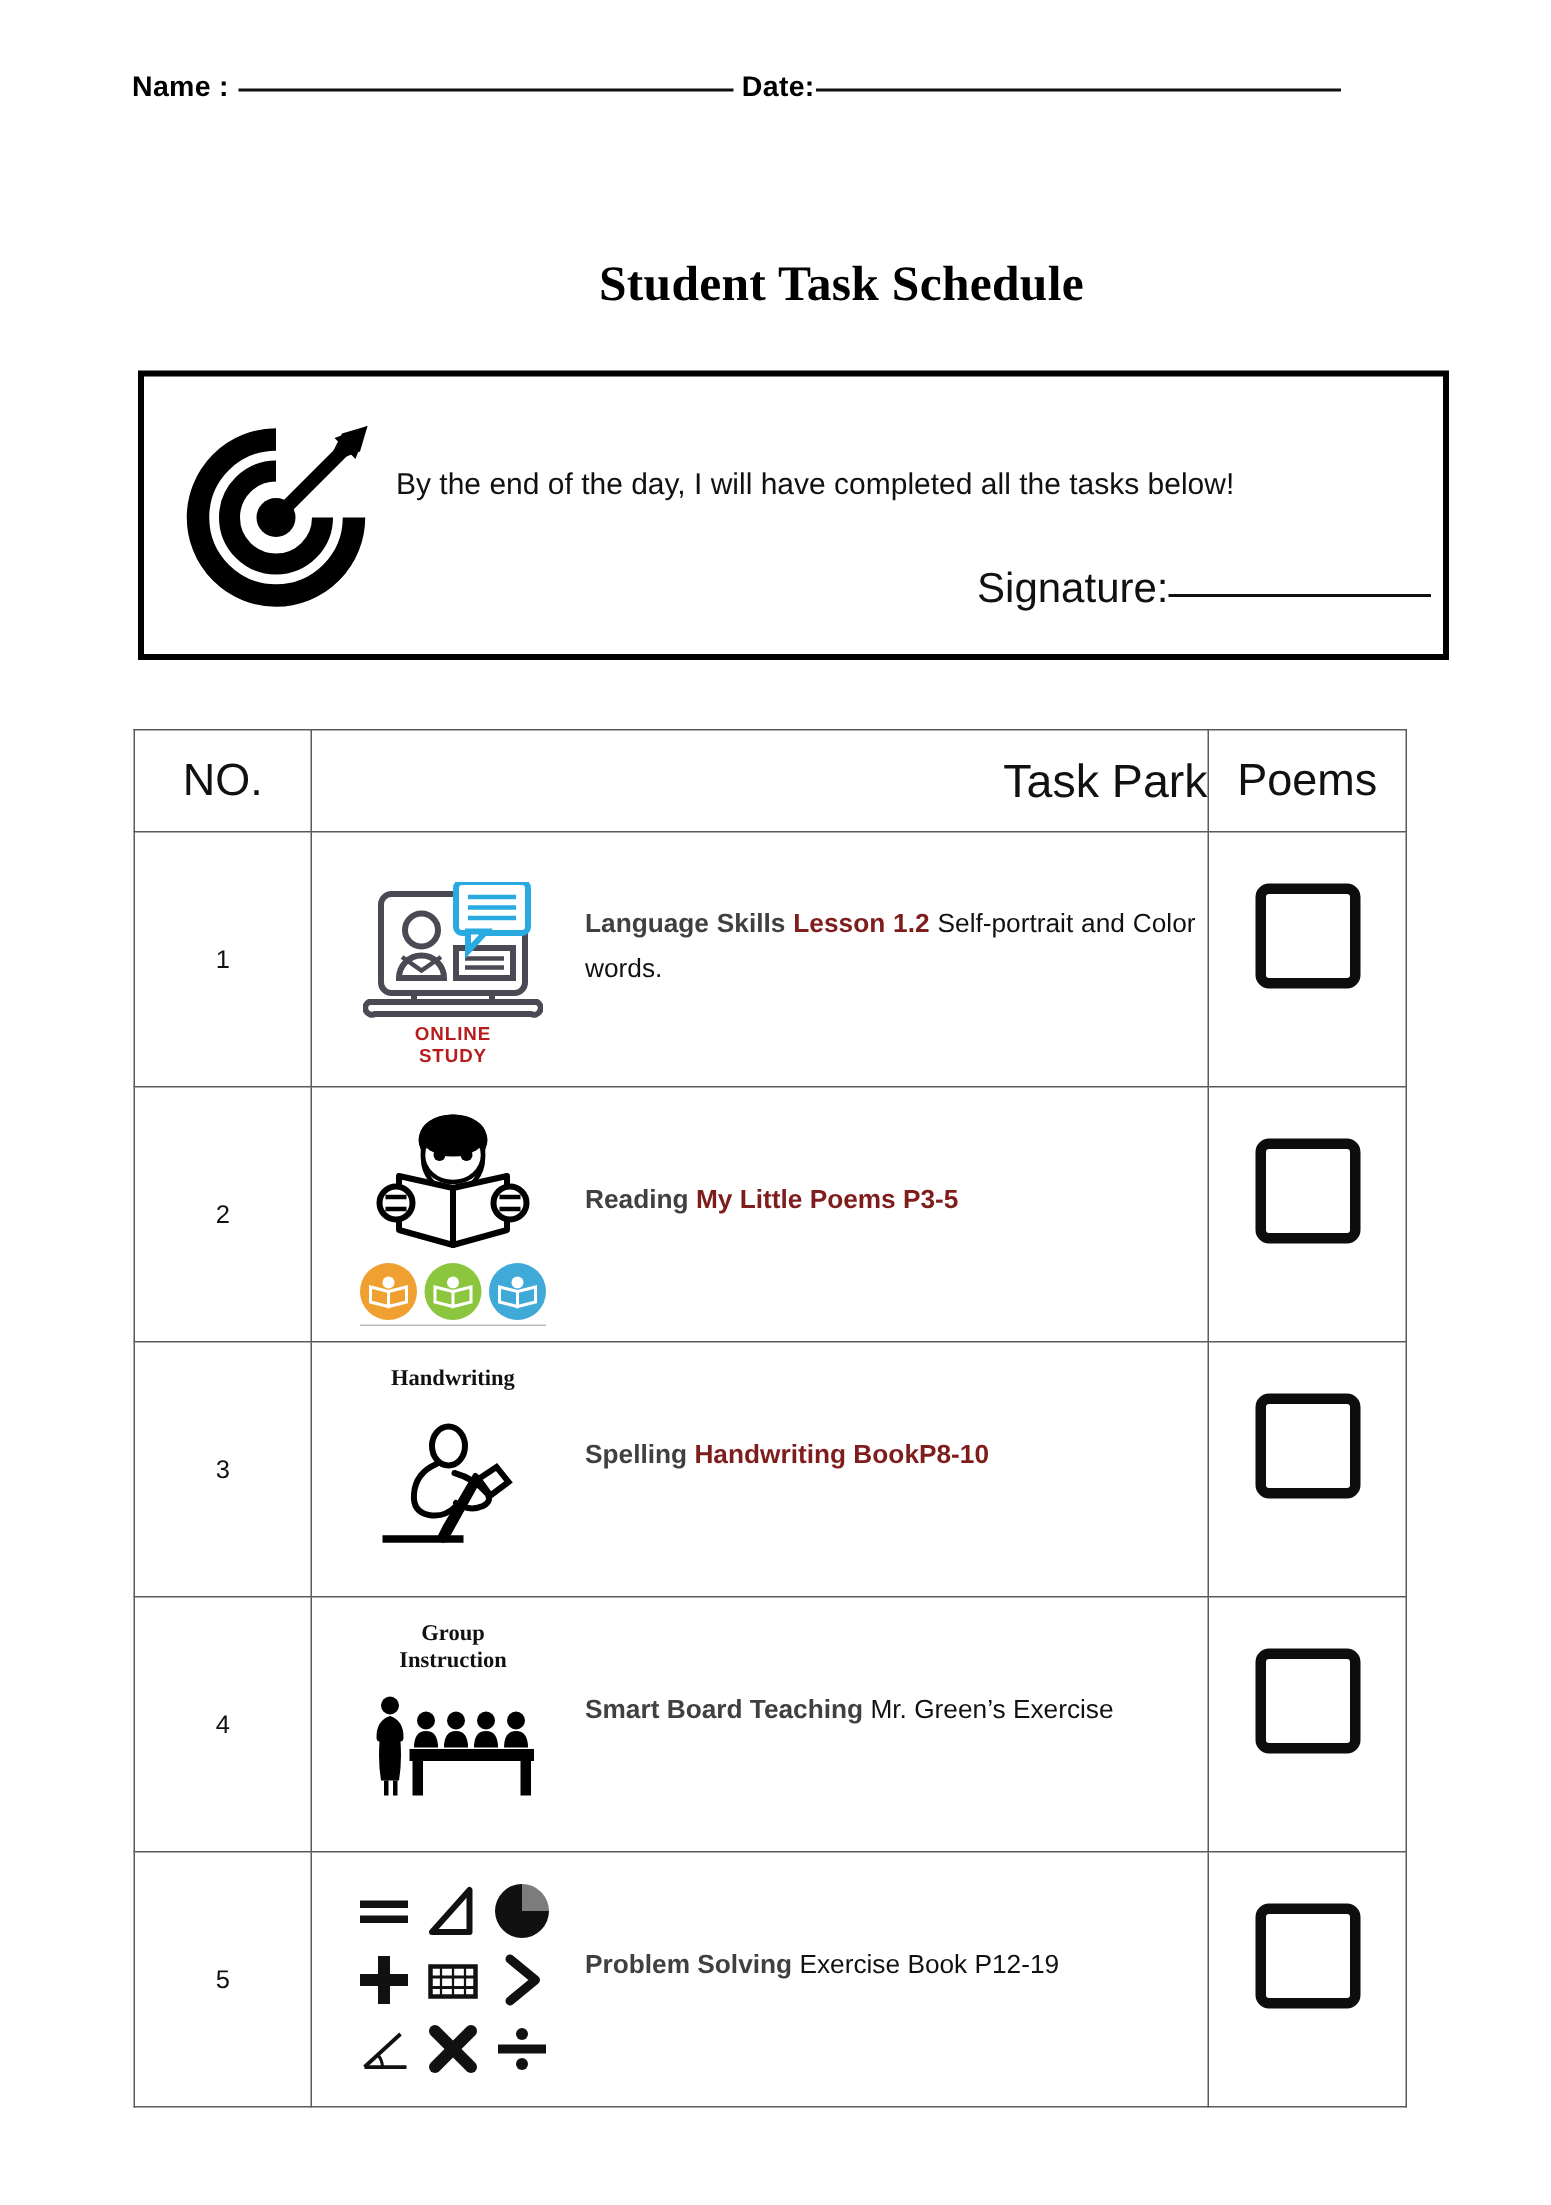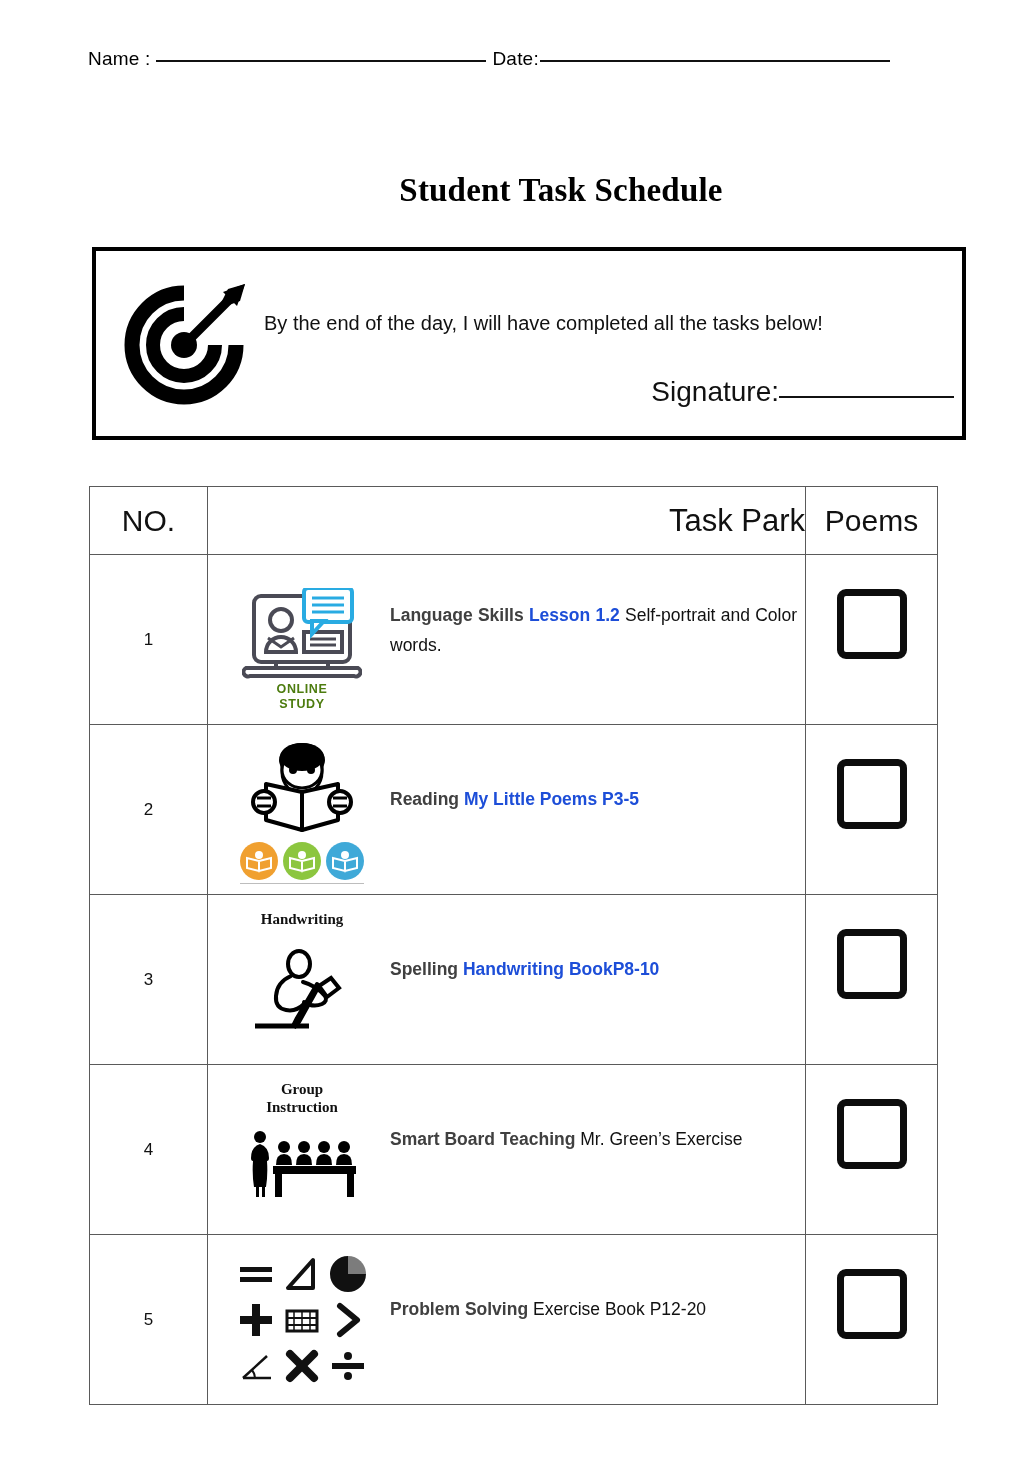--- a/index.html
+++ b/index.html
@@ -19,21 +19,21 @@
   
   .name-date-row {
     position: absolute;
     left: 88px;
     top: 48px;
     width: 860px;
     height: 34px;
     display: flex;
     align-items: baseline;
     font-size: 19px;
-    font-weight: normal;
+    font-weight: bold;
     letter-spacing: .2px;
     white-space: nowrap;
   }
   .nd-rule {
     display: inline-block;
     border-bottom: 2px solid #111;
     height: 1px;
     position: relative;
     top: -3px;
   }
@@ -167,21 +167,21 @@
     padding-left: 8px;
     padding-top: 34px;
     text-align: justify;
     text-justify: inter-word;
   }
   .task-text.single-line { padding-top: 48px; }
   .subject {
     color: #404040;
     font-weight: bold;
   }
-  .bold-black { font-weight: bold; color: #1d4ed8; }
+  .bold-black { font-weight: bold; color: #7f1d1d; }
 
   
   .checkbox {
     width: 70px;
     height: 70px;
     border: 7px solid #0d0d0d;
     border-radius: 9px;
     box-sizing: border-box;
     margin: 0 auto;
     position: relative;
@@ -192,21 +192,21 @@
   
   .icon-svg { display: block; }
   .icon-caption {
     position: absolute;
     bottom: 2px;
     left: 0;
     width: 100%;
     text-align: center;
     font-size: 12.5px;
     font-weight: bold;
-    color: #4d7c0f;
+    color: #b91c1c;
     letter-spacing: .6px;
     line-height: 1.2;
     margin-top: 44px;
   }
   .comic-label {
     font-family: Liberation Serif, serif;
     font-size: 15px;
     font-weight: bold;
     color: #111;
     text-align: center;
@@ -525,21 +525,21 @@
               <svg width="42" height="42" viewBox="0 0 42 42">
                 <circle cx="21" cy="11" r="4" fill="#111"></circle>
                 <rect x="5" y="18" width="32" height="6" fill="#111"></rect>
                 <circle cx="21" cy="31" r="4" fill="#111"></circle>
               </svg>
             </div>
           </div>
           <div class="task-text single-line">
             <span class="subject">Problem Solving</span>
             <span class="bold-black"></span>
-            <span>Exercise Book P12-20</span>
+            <span>Exercise Book P12-19</span>
           </div>
         </div>
       </td>
       <td class="cell-done">
         <div class="checkbox"></div>
       </td>
     </tr>
 
   </tbody>
 </table>

